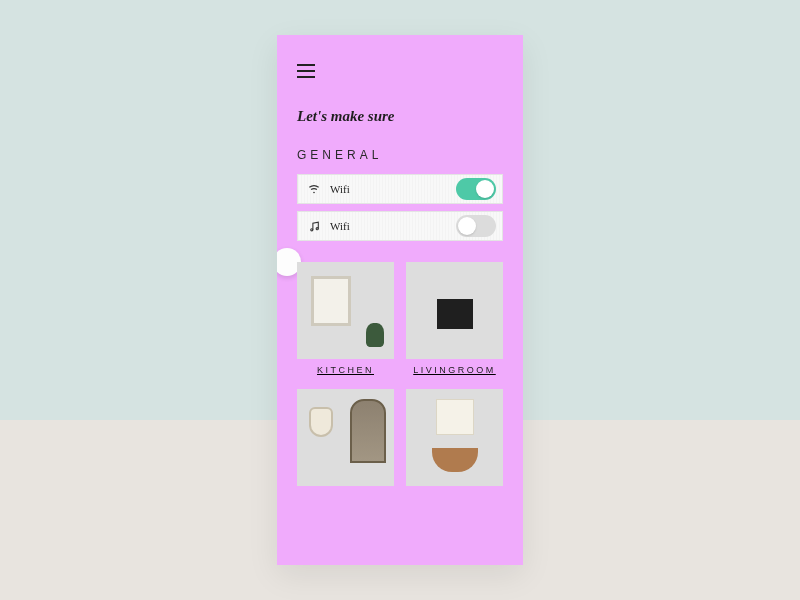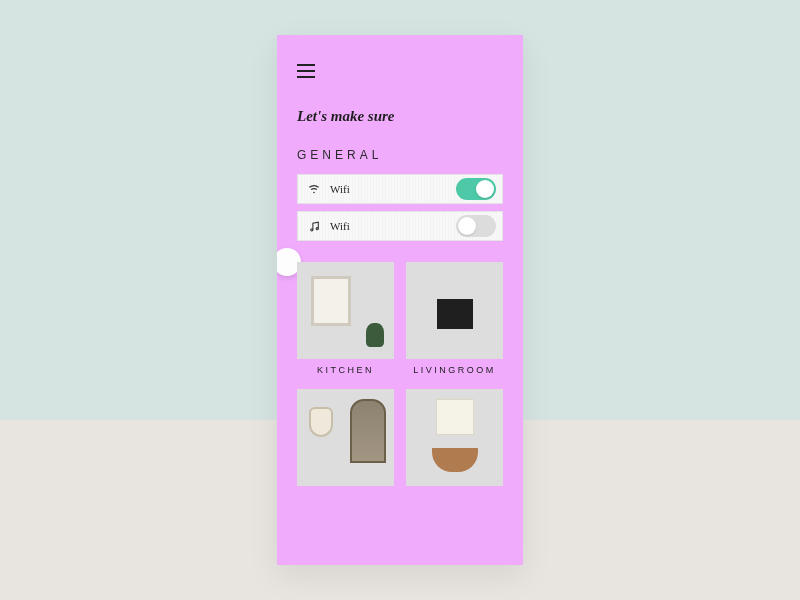--- a/index.html
+++ b/index.html
@@ -77,20 +77,21 @@
   }
   .toggle.on { background:#4ec9a7; }
   .toggle.on .knob { left:20px; }
 
   .rooms {
     margin-top: 14px;
     display: grid;
     grid-template-columns: 1fr 1fr;
     gap: 12px 12px;
     position: relative;
+    text-decoration: underline;
   }
   .fab {
     position:absolute; top:-14px; left:-24px;
     width:28px; height:28px; border-radius:50%;
     background:#fdfdfd; box-shadow:0 2px 5px rgba(0,0,0,0.12);
   }
   .room { display:flex; flex-direction:column; cursor:pointer; }
   .room .img {
     width:100%; aspect-ratio:1/1; background:#ddd;
     display:flex; align-items:flex-end; justify-content:center;

